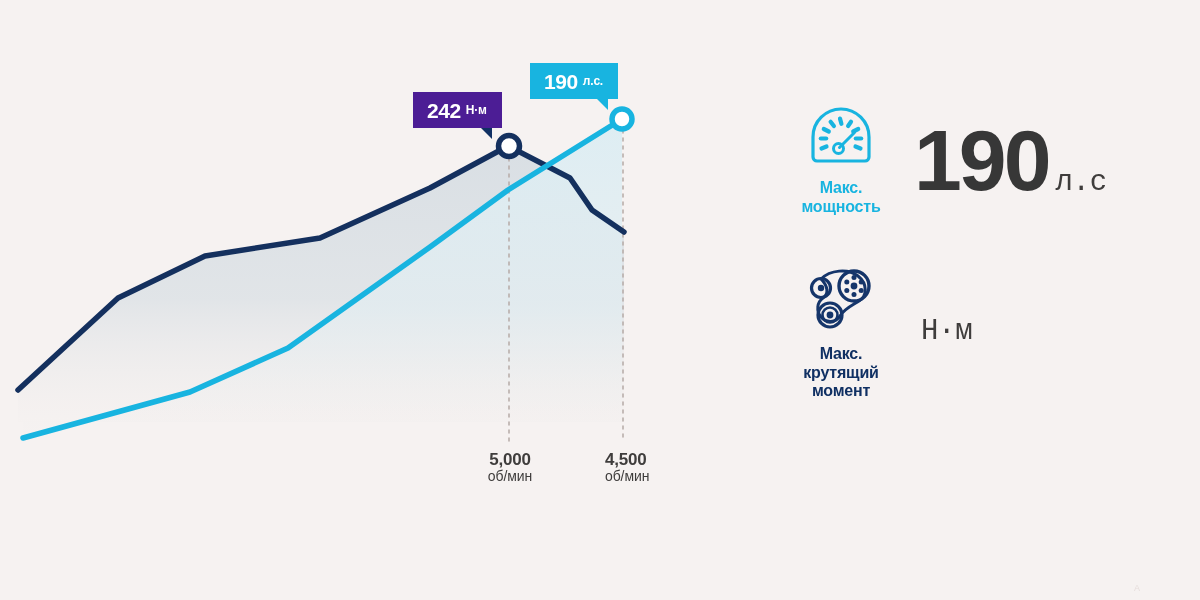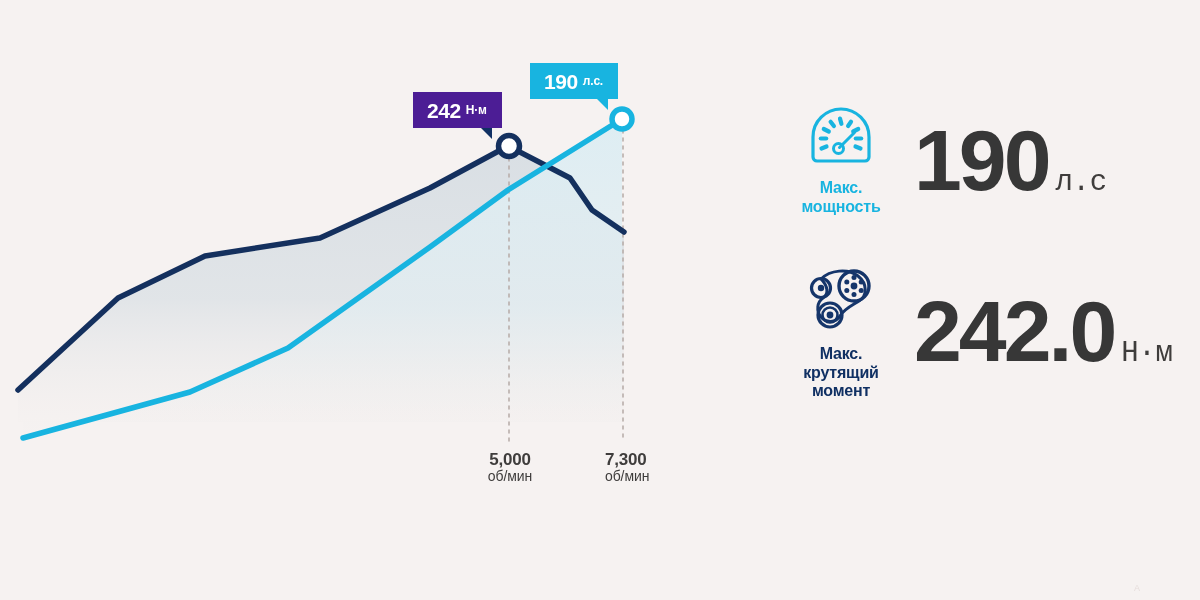--- a/index.html
+++ b/index.html
@@ -251,21 +251,21 @@
       <span class="unit">л.с.</span>
     </div>
 
     <div class="tick-label" id="tick-4000">
       <span class="tick-value">5,000</span>
       <span class="tick-unit">об/мин</span>
     </div>
 
     <div id="tick-6100-clip">
       <div class="tick-label" id="tick-6100" style="left:0; top:0; width:100px;">
-        <span class="tick-value">7,300</span>
+        <span class="tick-value">4,500</span>
         <span class="tick-unit">об/мин</span>
       </div>
     </div>
   </div>
 
   <div id="stats-panel">
 
     <div class="stat-row" id="stat-power">
       <div class="stat-icon-block">
         <svg class="stat-icon" width="66" height="66" viewBox="0 0 66 66">
@@ -326,20 +326,19 @@
           <circle cx="26" cy="53" r="7.5" fill="none" stroke="#15356a" stroke-width="2.6"></circle>
           <circle cx="26" cy="53" r="3.4" fill="#15356a"></circle>
         </svg>
         <div class="stat-caption">
           <span>Макс.</span><br>
           <span>крутящий</span><br>
           <span>момент</span>
         </div>
       </div>
       <div class="stat-number-block">
-        <span class="stat-number">242.0</span>
         <span class="stat-unit">Н·м</span>
       </div>
     </div>
   </div>
 
   <div id="watermark">A</div>
 </div>
 
 </body></html>

